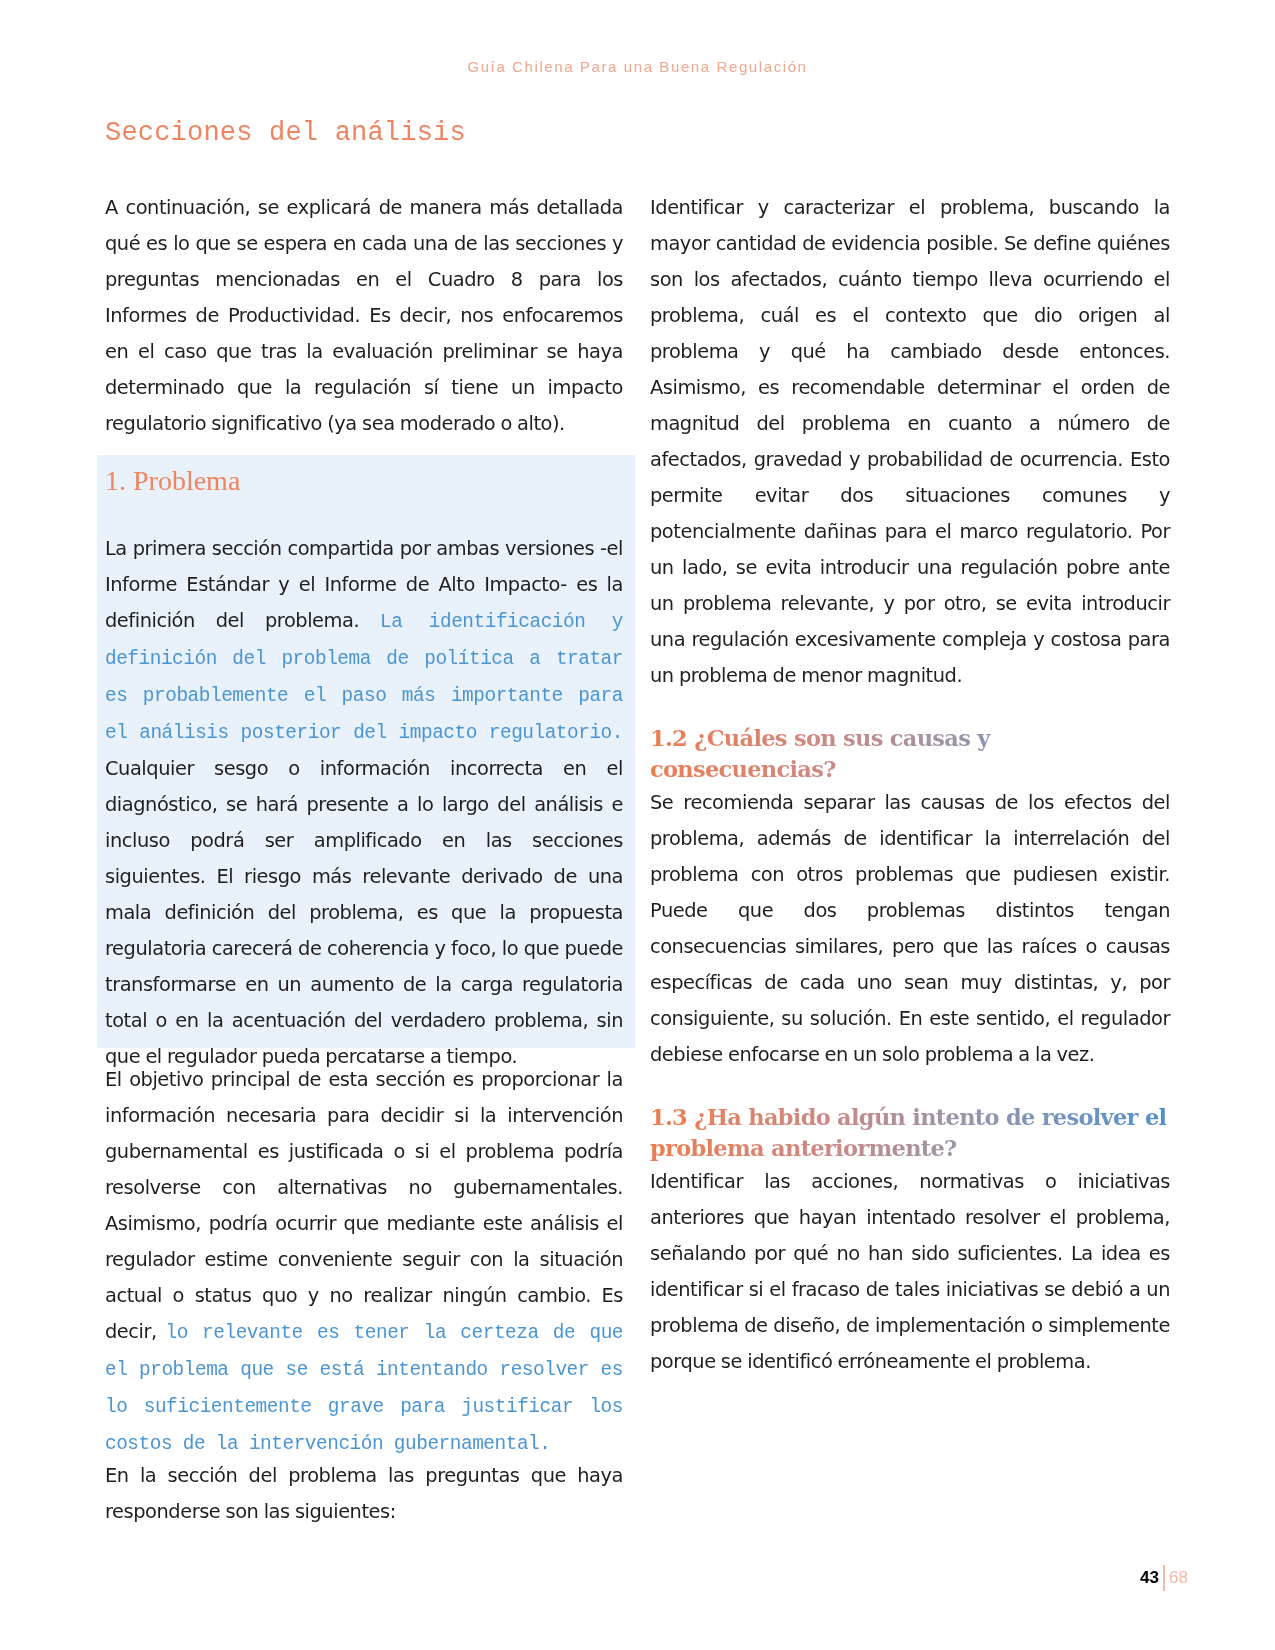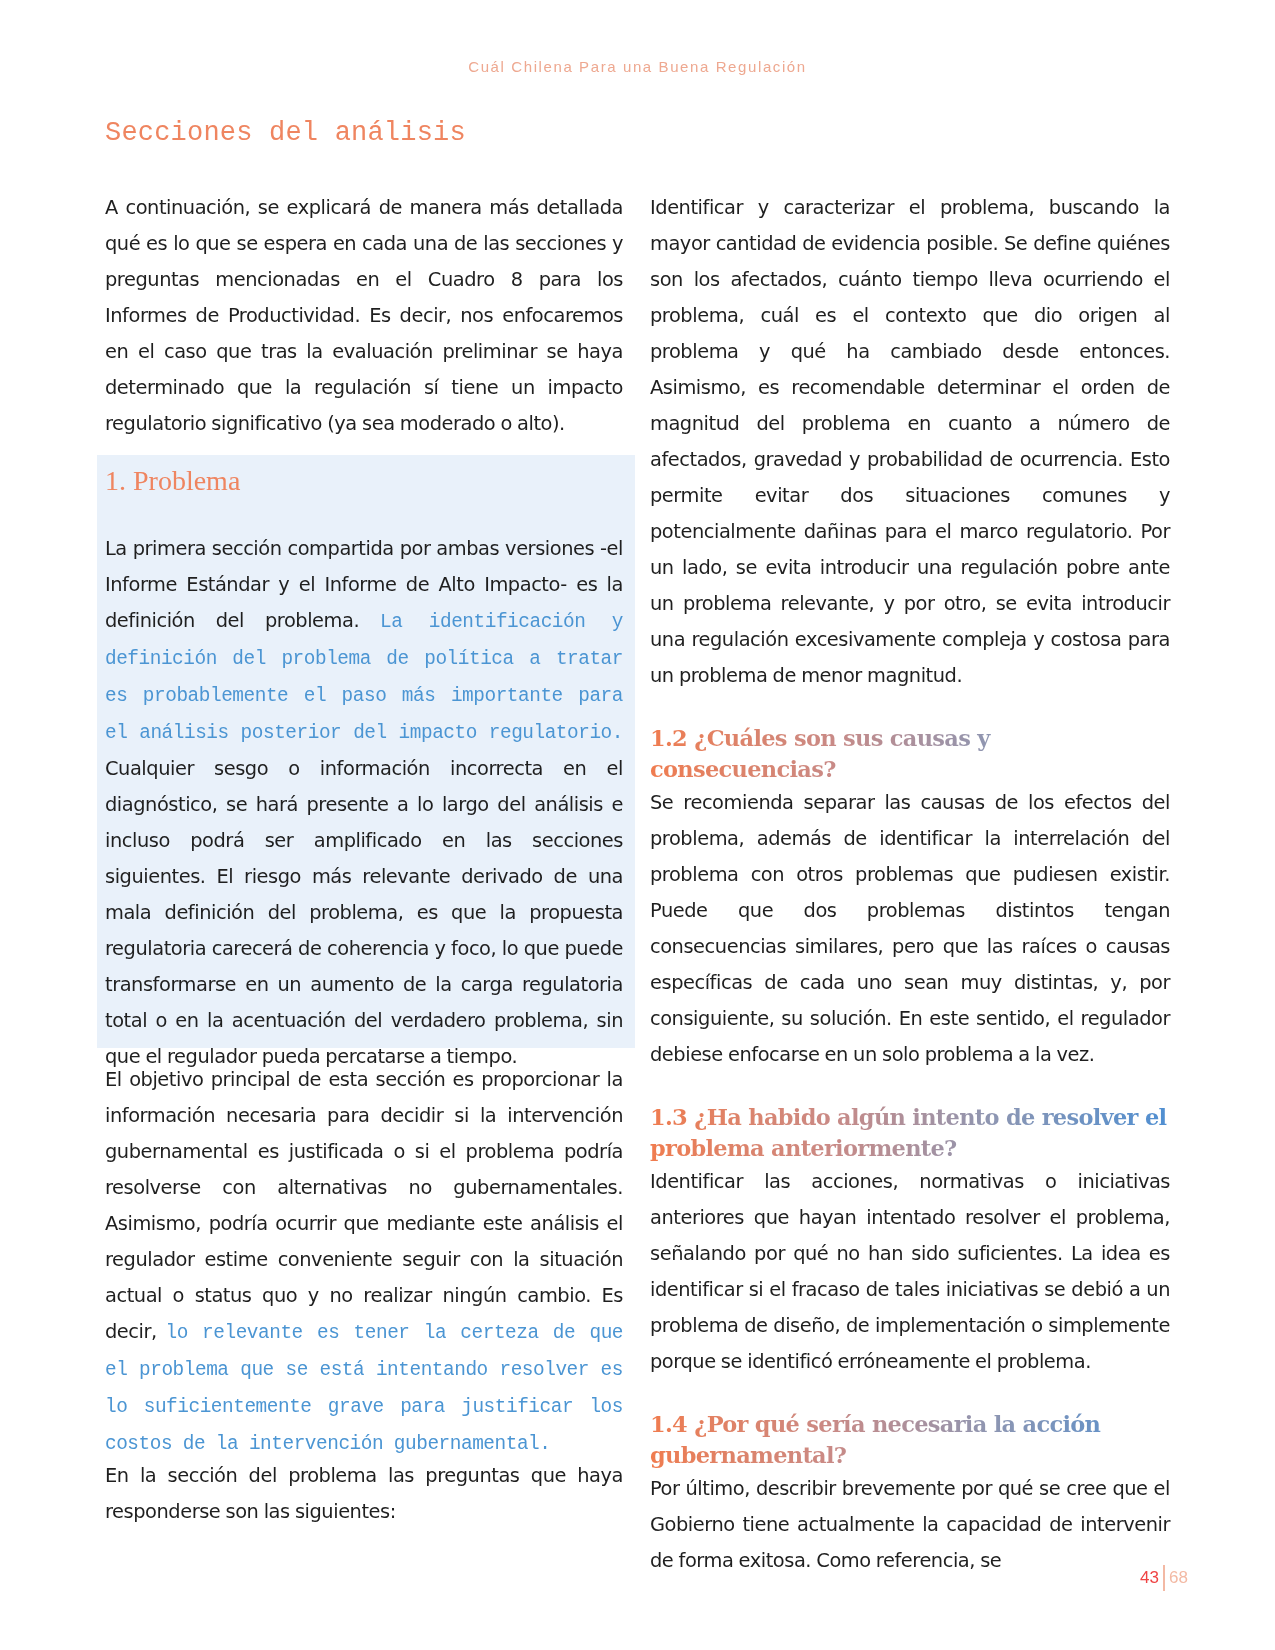--- a/index.html
+++ b/index.html
@@ -20,28 +20,28 @@
   .box .box-text { position: absolute; left: 8px; top: 76px; width: 518px; }
   .left-after { position: absolute; left: 105px; top: 1062px; width: 518px; }
   .left-final { position: absolute; left: 105px; top: 1458px; width: 518px; }
   .q-heading { margin: 0; font-family: "DejaVu Serif", serif; font-weight: bold; font-size: 22.5px;
          line-height: 31px; letter-spacing: -0.7px;
          background: linear-gradient(90deg, #f07c4f 0%, #c98a86 35%, #8f96b1 65%, #4f8fd2 100%);
          -webkit-background-clip: text; background-clip: text; color: transparent; }
   .q-block { margin-bottom: 29px; }
   .page-number { position: absolute; top: 1565px; left: 1140px; font-family: "Liberation Sans", sans-serif;
          font-size: 17px; display: flex; align-items: center; }
-  .page-number .current { color: #ef4444; font-weight: normal; }
+  .page-number .current { color: #000000; font-weight: bold; }
   .page-number .sep { width: 2px; height: 26px; background: #f3b9a4; margin: 0 4px; }
   .page-number .total { color: #f3b9a4; }
 </style>
 </head>
 <body>
 
-<div class="running-header">Cuál Chilena Para una Buena Regulación</div>
+<div class="running-header">Guía Chilena Para una Buena Regulación</div>
 
 <h1 class="page-title">Secciones del análisis</h1>
 
 <div class="col-left">
   <p class="body">A continuación, se explicará de manera más detallada qué es lo que se espera en cada una de las secciones y preguntas mencionadas en el Cuadro 8 para los Informes de Productividad. Es decir, nos enfocaremos en el caso que tras la evaluación preliminar se haya determinado que la regulación sí tiene un impacto regulatorio significativo (ya sea moderado o alto).</p>
 </div>
 
 <div class="box">
   <h2>1. Problema</h2>
   <div class="box-text">
@@ -62,23 +62,19 @@
     <p class="body">Identificar y caracterizar el problema, buscando la mayor cantidad de evidencia posible. Se define quiénes son los afectados, cuánto tiempo lleva ocurriendo el problema, cuál es el contexto que dio origen al problema y qué ha cambiado desde entonces. Asimismo, es recomendable determinar el orden de magnitud del problema en cuanto a número de afectados, gravedad y probabilidad de ocurrencia. Esto permite evitar dos situaciones comunes y potencialmente dañinas para el marco regulatorio. Por un lado, se evita introducir una regulación pobre ante un problema relevante, y por otro, se evita introducir una regulación excesivamente compleja y costosa para un problema de menor magnitud.</p>
   </div>
   <div class="q-block">
     <h3 class="q-heading">1.2 ¿Cuáles son sus causas y consecuencias?</h3>
     <p class="body">Se recomienda separar las causas de los efectos del problema, además de identificar la interrelación del problema con otros problemas que pudiesen existir. Puede que dos problemas distintos tengan consecuencias similares, pero que las raíces o causas específicas de cada uno sean muy distintas, y, por consiguiente, su solución. En este sentido, el regulador debiese enfocarse en un solo problema a la vez.</p>
   </div>
   <div class="q-block">
     <h3 class="q-heading">1.3 ¿Ha habido algún intento de resolver el problema anteriormente?</h3>
     <p class="body">Identificar las acciones, normativas o iniciativas anteriores que hayan intentado resolver el problema, señalando por qué no han sido suficientes. La idea es identificar si el fracaso de tales iniciativas se debió a un problema de diseño, de implementación o simplemente porque se identificó erróneamente el problema.</p>
   </div>
-  <div class="q-block">
-    <h3 class="q-heading">1.4 ¿Por qué sería necesaria la acción gubernamental?</h3>
-    <p class="body">Por último, describir brevemente por qué se cree que el Gobierno tiene actualmente la capacidad de intervenir de forma exitosa. Como referencia, se</p>
-  </div>
 </div>
 
 <div class="page-number">
   <span class="current">43</span>
   <span class="sep"></span>
   <span class="total">68</span>
 </div>
 
 </body></html>

